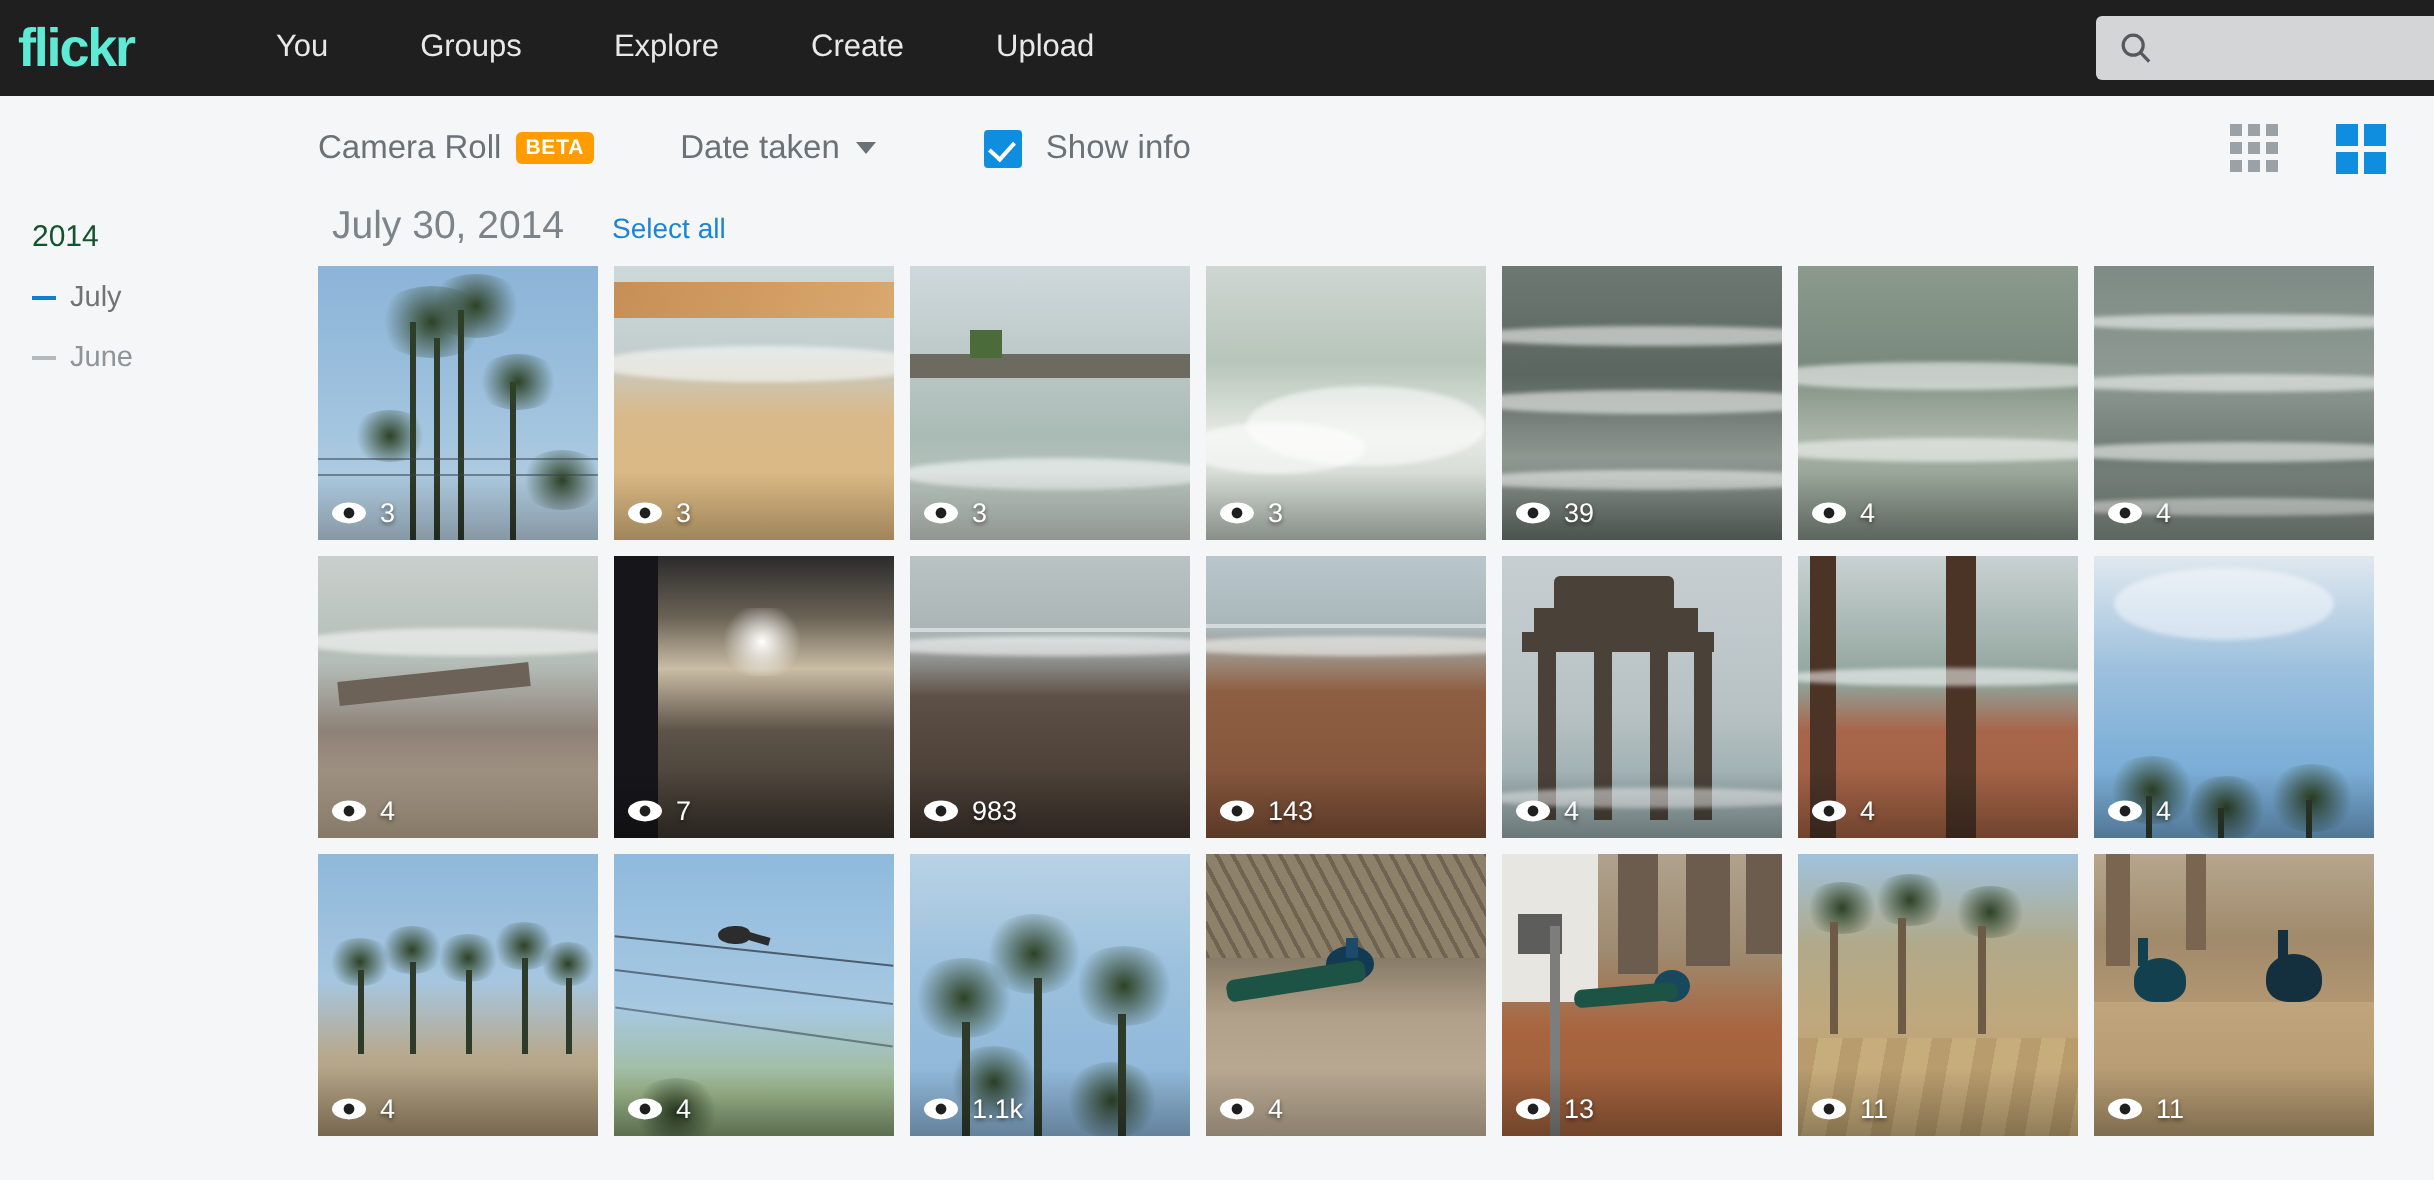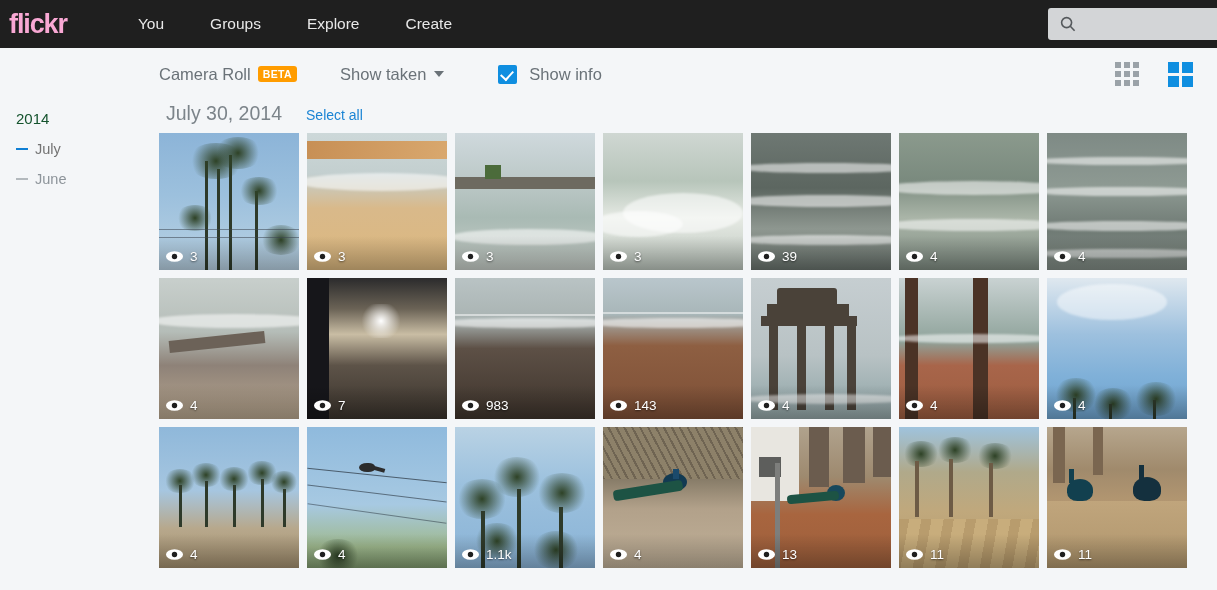--- a/index.html
+++ b/index.html
@@ -10,21 +10,21 @@
     overflow: hidden;
   }
 
   
   .topbar {
     height: 48px; background: #1f1f1f;
     display: flex; align-items: center;
     position: relative;
   }
   .logo {
-    color: #f9a8d4; font-size: 27px; font-weight: bold;
+    color: #5eead4; font-size: 27px; font-weight: bold;
     letter-spacing: -1.1px; margin-left: 9px; line-height: 1;
   }
   .navlinks { display: flex; margin-left: 48px; }
   .navlinks a {
     color: #e8e8e8; font-size: 15.5px; text-decoration: none;
     padding: 0 23px; line-height: 48px; white-space: nowrap;
   }
   .searchwrap {
     position: absolute; left: 1048px; top: 8px;
     width: 185px; height: 32px;
@@ -154,37 +154,38 @@
 </head>
 <body>
 
 <div class="topbar">
   <div class="logo">flickr</div>
   <nav class="navlinks">
     <a href="#">You</a>
     <a href="#">Groups</a>
     <a href="#">Explore</a>
     <a href="#">Create</a>
+    <a href="#">Upload</a>
   </nav>
   <div class="searchwrap">
     <svg width="16" height="16" viewBox="0 0 16 16">
       <circle cx="6.6" cy="6.6" r="5" fill="none" stroke="#55595c" stroke-width="1.6"></circle>
       <line x1="10.3" y1="10.3" x2="14.6" y2="14.8" stroke="#55595c" stroke-width="1.6"></line>
     </svg>
     <input class="searchinput" type="text" placeholder="" style="">
   </div>
 </div>
 
 <div class="toolbar">
   <div class="tb-title">
     <span>Camera Roll</span>
     <span class="beta">BETA</span>
   </div>
   <div class="tb-sort">
-    <span>Show taken</span>
+    <span>Date taken</span>
     <span class="caret"></span>
   </div>
   <div class="tb-check">
     <span class="cbox"></span>
     <span>Show info</span>
   </div>
   <div class="viewtoggle">
     <span class="gridicon3">
       <i></i>
         <i></i>

